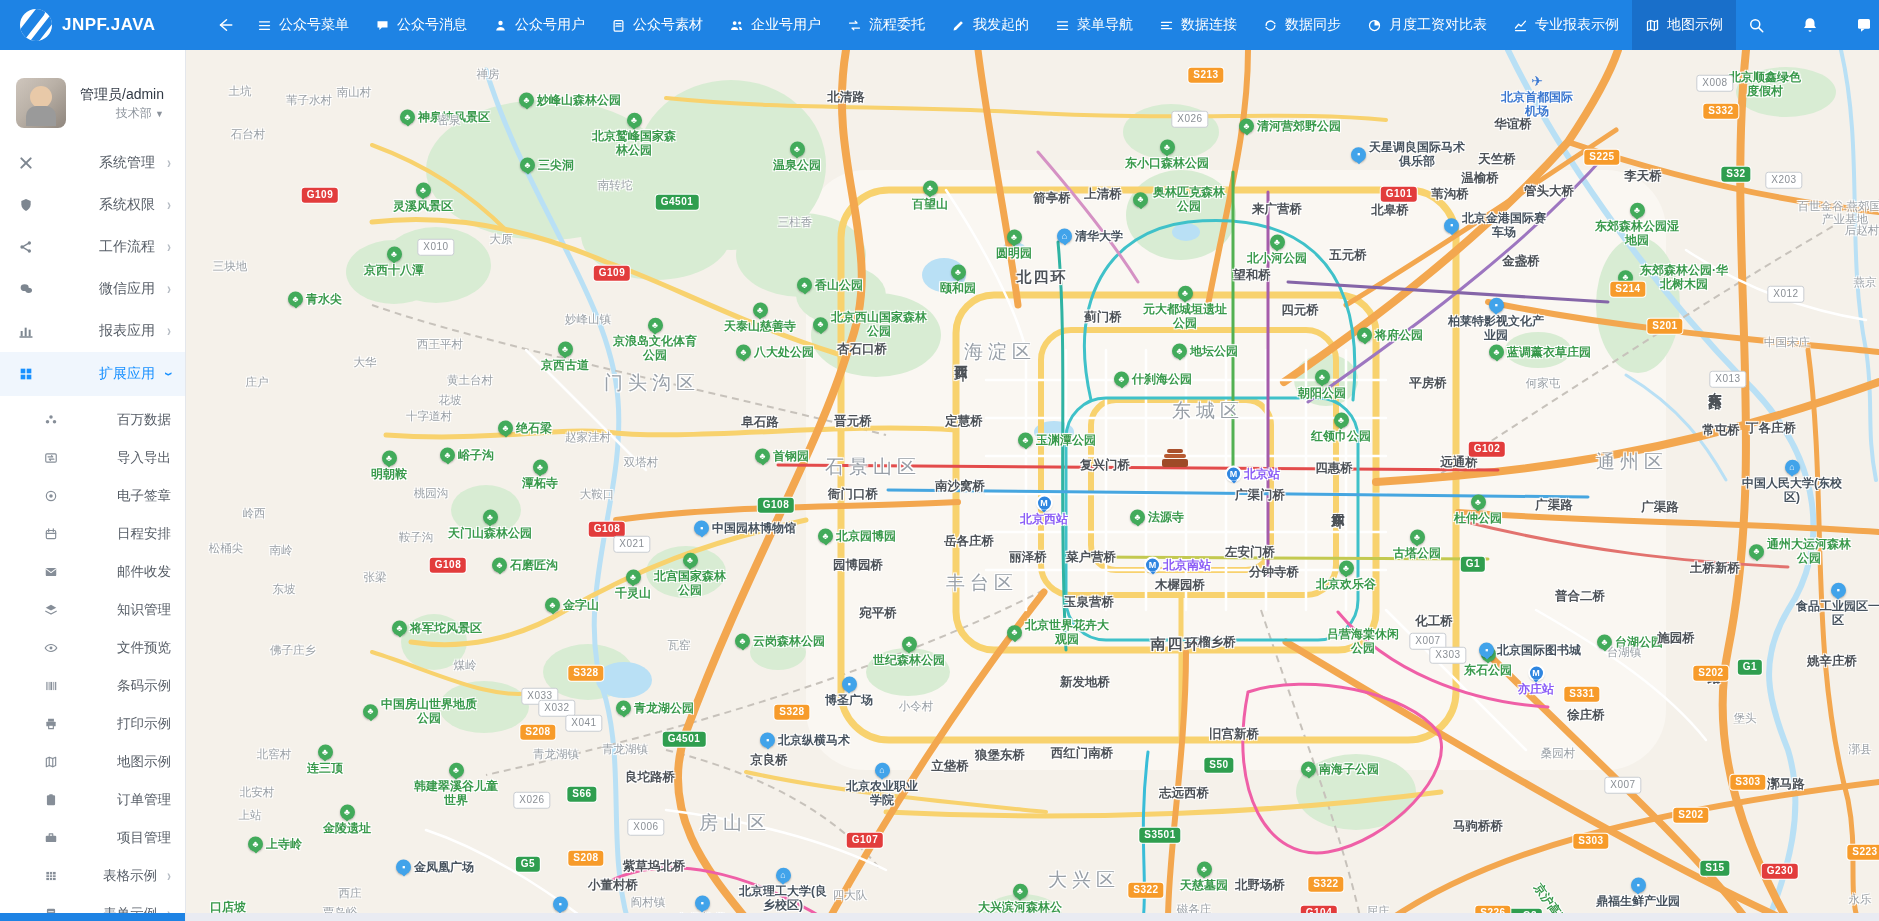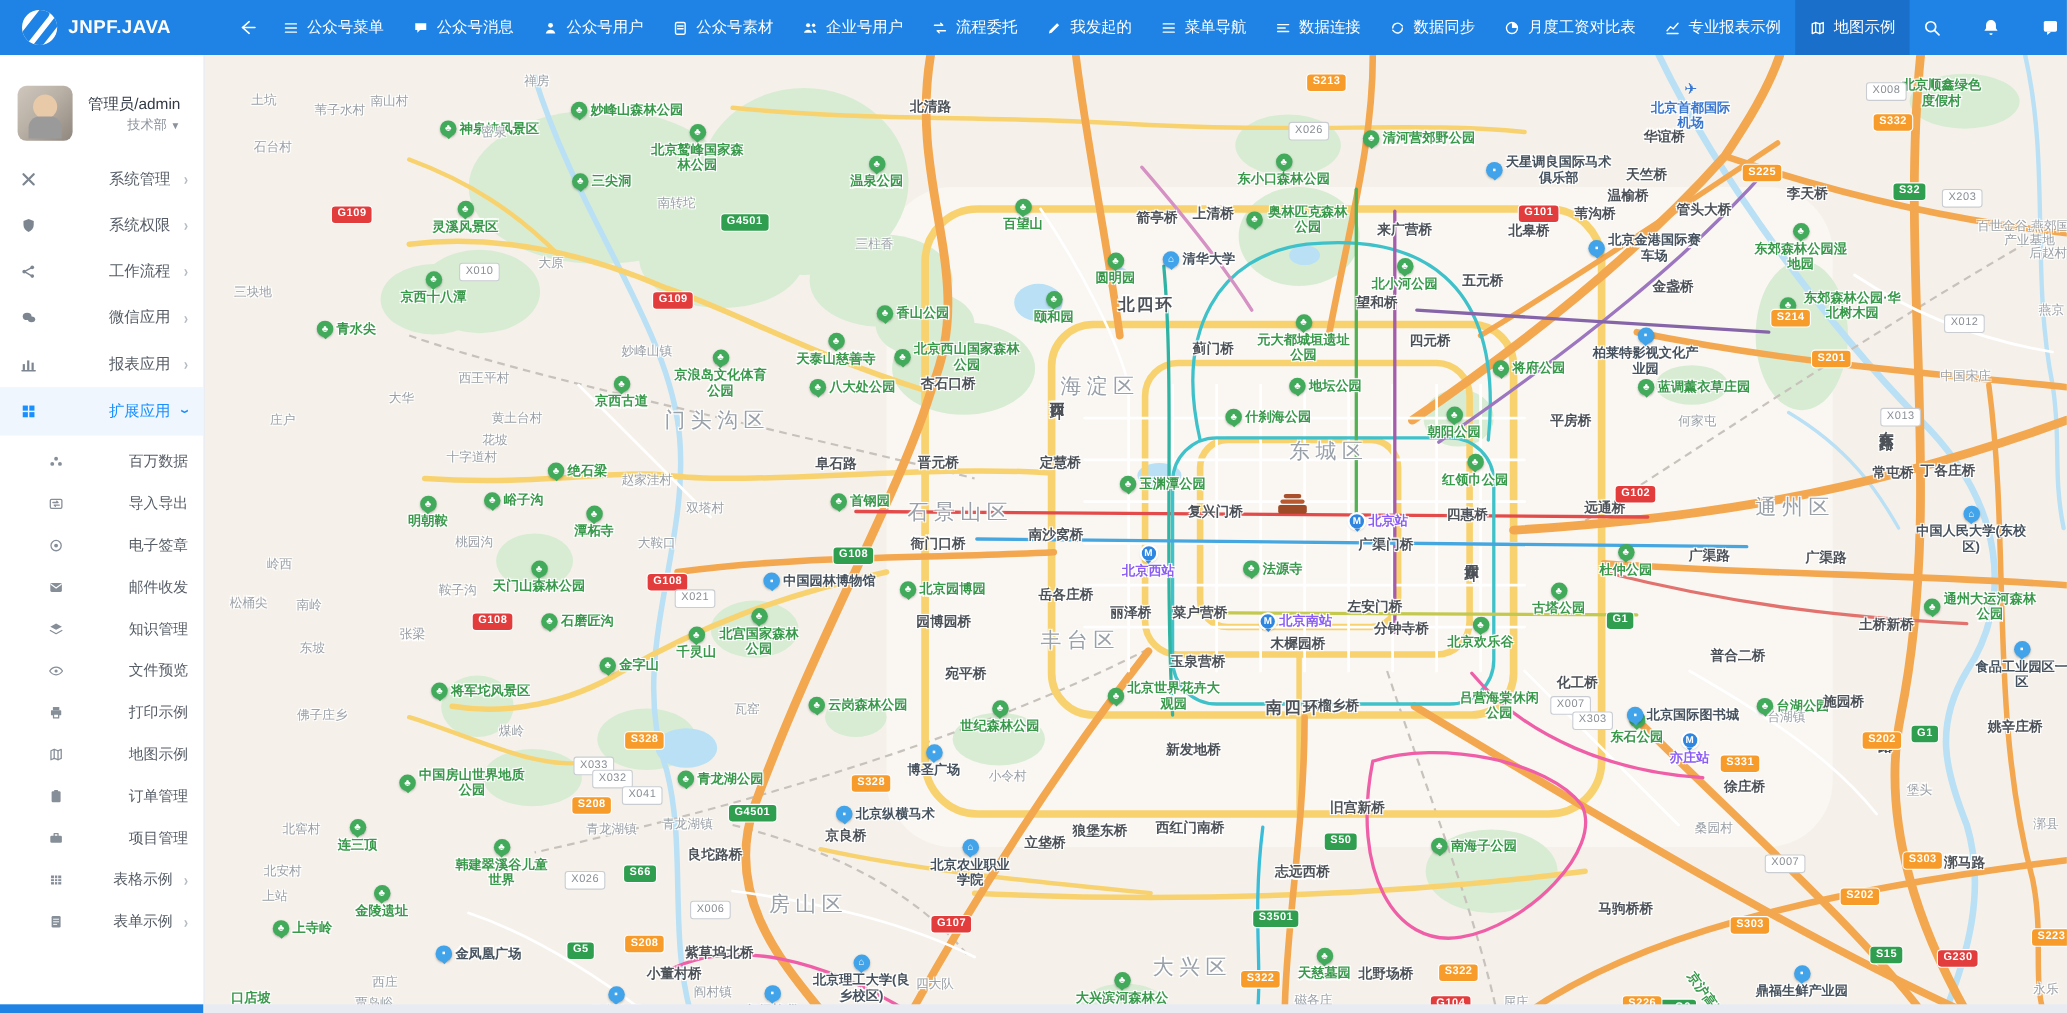--- a/index.html
+++ b/index.html
@@ -316,38 +316,57 @@
         </div>
         <div class="ssub-item">
           <svg class="sic" viewBox="0 0 24 24" fill="none" stroke="currentColor" stroke-width="2" stroke-linecap="round" stroke-linejoin="round">
             <circle cx="12" cy="12" r="8"></circle>
             <circle cx="12" cy="12" r="3" fill="currentColor" stroke="none"></circle>
           </svg>
           <span class="lbl">电子签章</span>
         </div>
         <div class="ssub-item">
           <svg class="sic" viewBox="0 0 24 24" fill="none" stroke="currentColor" stroke-width="2" stroke-linecap="round" stroke-linejoin="round">
+            <rect x="4" y="6" width="16" height="14" rx="2"></rect>
+            <line x1="8" y1="3" x2="8" y2="8"></line>
+            <line x1="16" y1="3" x2="16" y2="8"></line>
+            <line x1="4" y1="11" x2="20" y2="11"></line>
+          </svg>
+          <span class="lbl">日程安排</span>
+        </div>
+        <div class="ssub-item">
+          <svg class="sic" viewBox="0 0 24 24" fill="none" stroke="currentColor" stroke-width="2" stroke-linecap="round" stroke-linejoin="round">
             <rect x="3" y="5" width="18" height="14" rx="2" fill="currentColor" stroke="none"></rect>
             <path d="M4 7l8 6 8-6" stroke="#fff" stroke-width="1.8"></path>
           </svg>
           <span class="lbl">邮件收发</span>
         </div>
         <div class="ssub-item">
           <svg class="sic" viewBox="0 0 24 24" fill="none" stroke="currentColor" stroke-width="2" stroke-linecap="round" stroke-linejoin="round">
             <path d="M12 3l9 5-9 5-9-5z" fill="currentColor" stroke="none"></path>
             <path d="M3 14l9 5 9-5"></path>
           </svg>
           <span class="lbl">知识管理</span>
         </div>
         <div class="ssub-item">
           <svg class="sic" viewBox="0 0 24 24" fill="none" stroke="currentColor" stroke-width="2" stroke-linecap="round" stroke-linejoin="round">
             <path d="M2 12s4-6 10-6 10 6 10 6-4 6-10 6S2 12 2 12z"></path>
             <circle cx="12" cy="12" r="2.5" fill="currentColor" stroke="none"></circle>
           </svg>
           <span class="lbl">文件预览</span>
+        </div>
+        <div class="ssub-item">
+          <svg class="sic" viewBox="0 0 24 24" fill="none" stroke="currentColor" stroke-width="2" stroke-linecap="round" stroke-linejoin="round">
+            <rect x="4" y="5" width="2" height="14" fill="currentColor" stroke="none"></rect>
+            <rect x="8" y="5" width="1.5" height="14" fill="currentColor" stroke="none"></rect>
+            <rect x="11" y="5" width="3" height="14" fill="currentColor" stroke="none"></rect>
+            <rect x="16" y="5" width="1.5" height="14" fill="currentColor" stroke="none"></rect>
+            <rect x="19" y="5" width="2" height="14" fill="currentColor" stroke="none"></rect>
+          </svg>
+          <span class="lbl">条码示例</span>
         </div>
         <div class="ssub-item">
           <svg class="sic" viewBox="0 0 24 24" fill="none" stroke="currentColor" stroke-width="2" stroke-linecap="round" stroke-linejoin="round">
             <rect x="7" y="3" width="10" height="5" fill="currentColor" stroke="none"></rect>
             <rect x="4" y="8" width="16" height="8" rx="1" fill="currentColor" stroke="none"></rect>
             <rect x="8" y="14" width="8" height="6" fill="#fff" stroke="currentColor"></rect>
           </svg>
           <span class="lbl">打印示例</span>
         </div>
         <div class="ssub-item">

